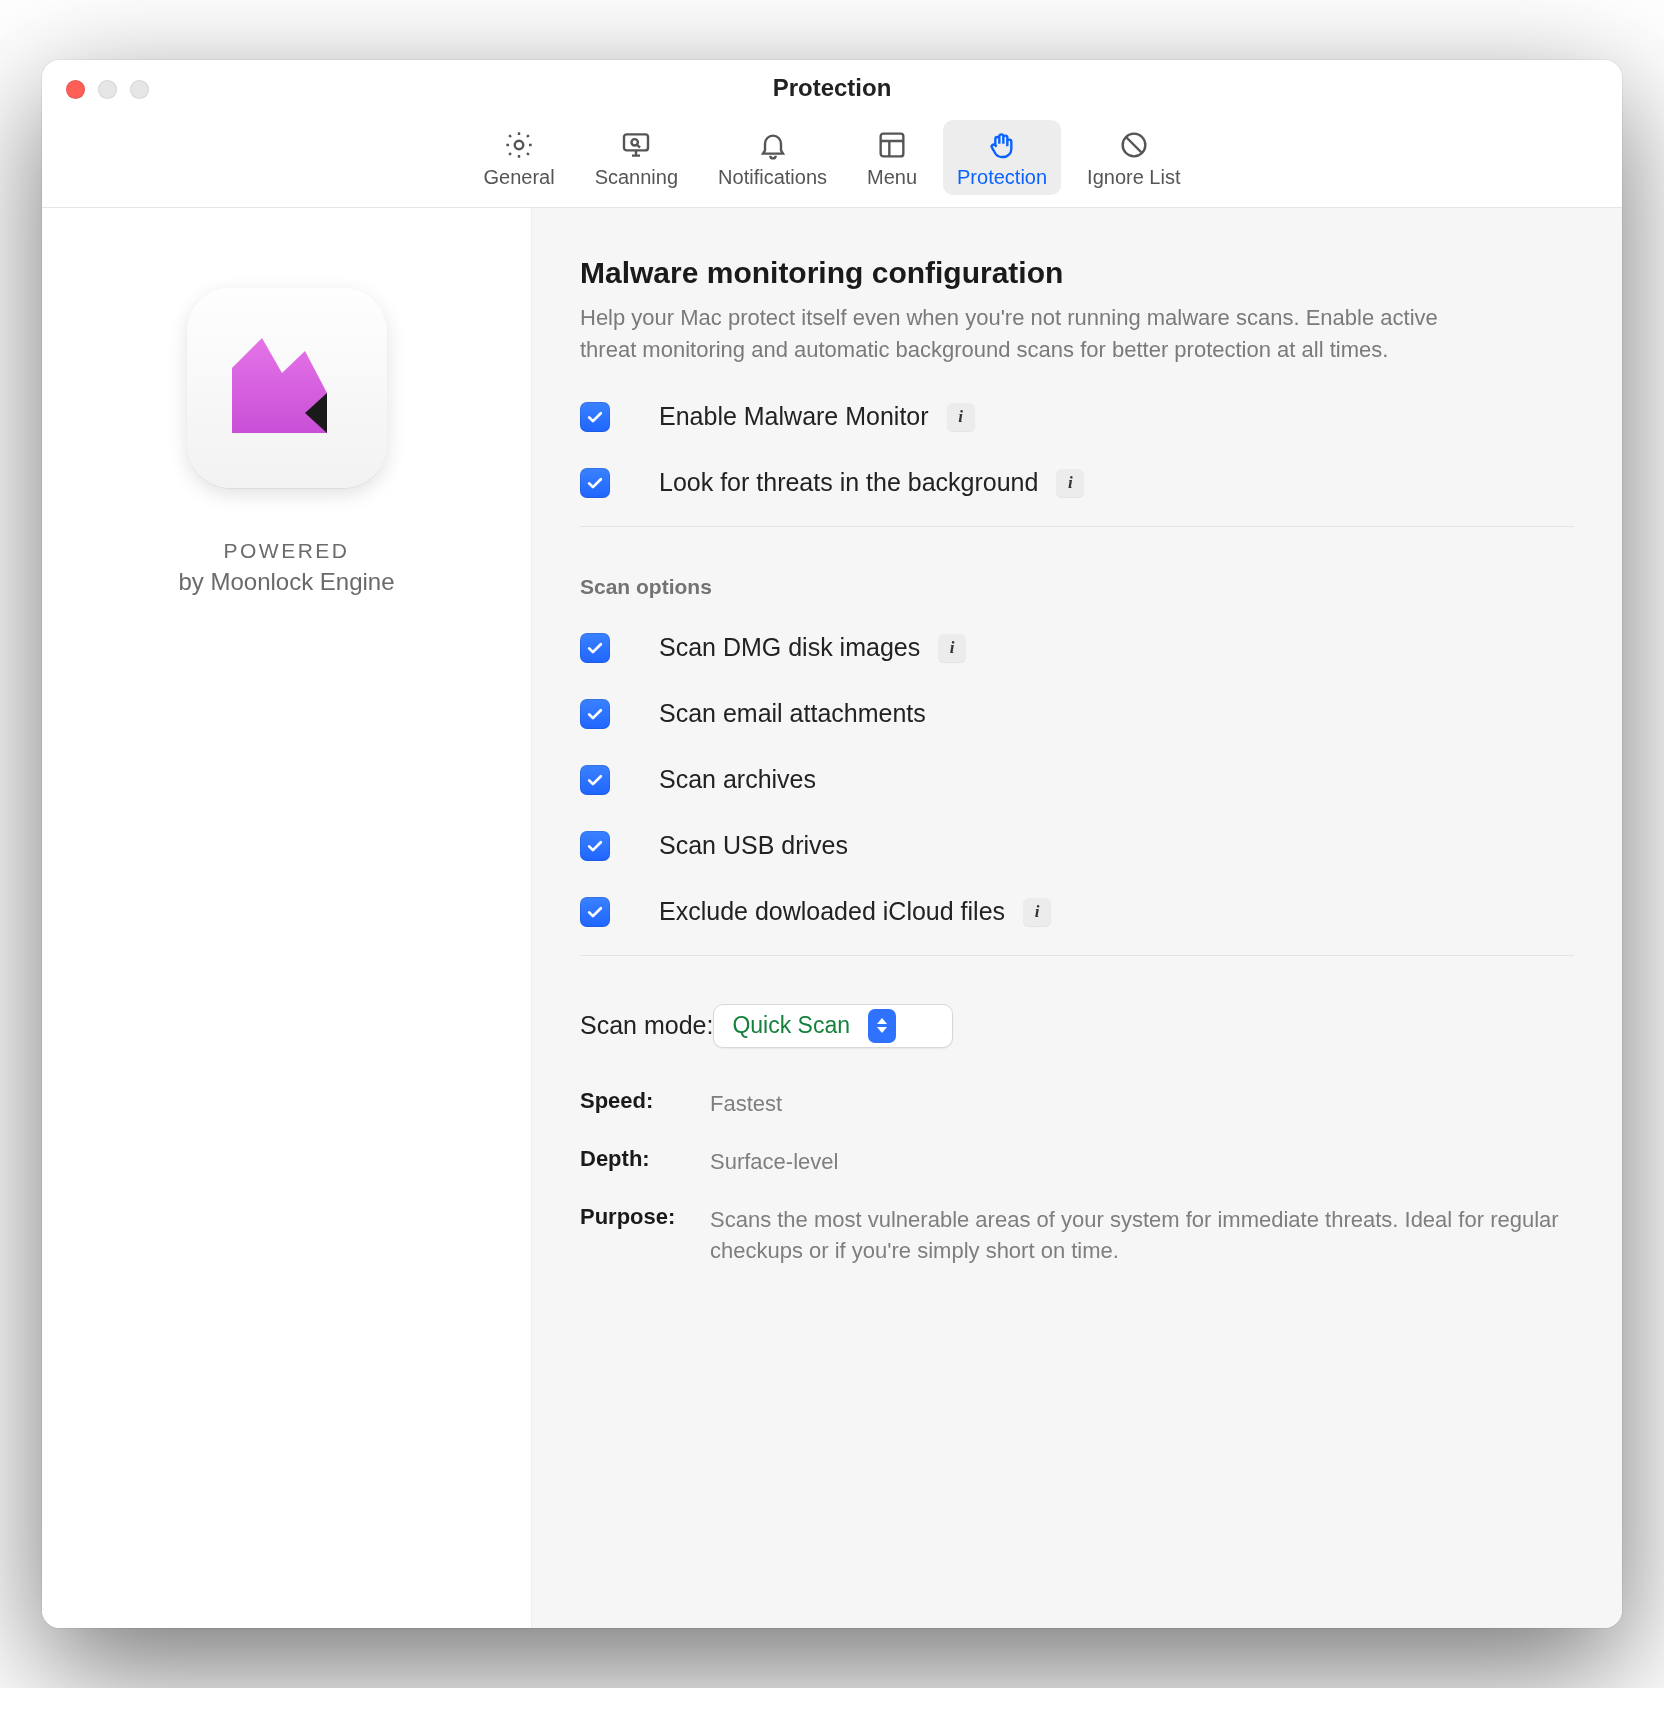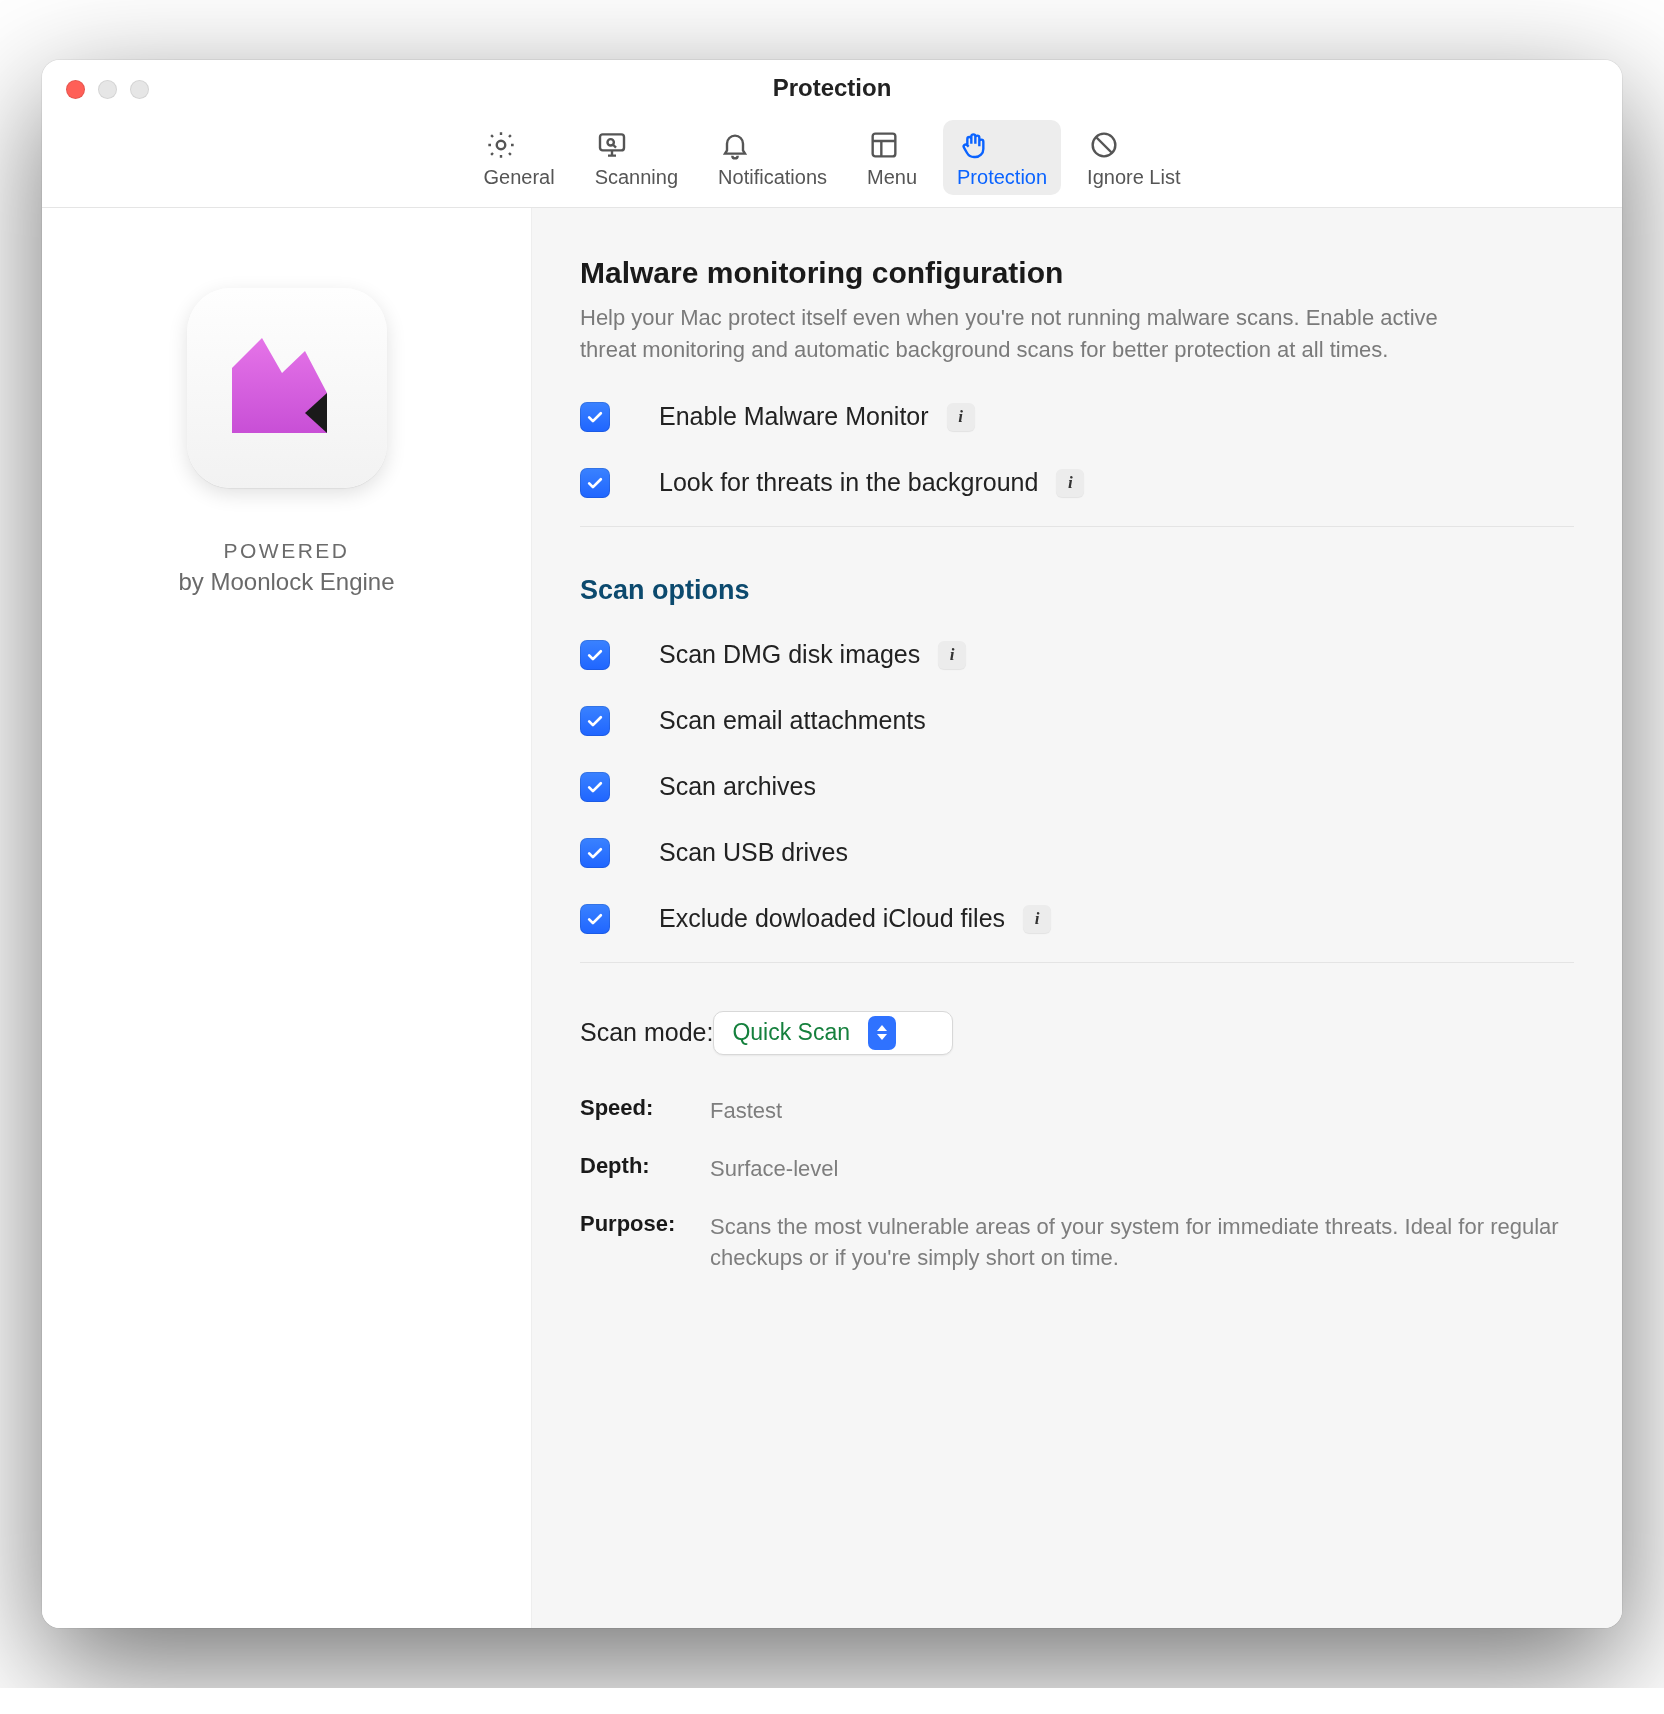--- a/index.html
+++ b/index.html
@@ -48,21 +48,21 @@
     display: flex;
     justify-content: center;
     gap: 12px;
     padding: 4px 0 12px 0;
     border-bottom: 1px solid #e5e5e5;
     background: #fff;
   }
   .toolbar-item {
     display: flex;
     flex-direction: column;
-    align-items: flex-start;
+    align-items: center;
     gap: 4px;
     padding: 8px 14px 6px 14px;
     border-radius: 10px;
     color: #555;
     font-size: 20px;
     cursor: default;
   }
   .toolbar-item .icon { width: 34px; height: 34px; display:flex; align-items:center; justify-content:center;}
   .toolbar-item svg { width: 32px; height: 32px; stroke: #555; fill: none; stroke-width: 1.8; }
   .toolbar-item.active {
@@ -153,23 +153,23 @@
     font-size: 17px;
     color: #333;
     box-shadow: 0 1px 1px rgba(0,0,0,0.08);
   }
   .divider {
     height: 1px;
     background: #e4e4e4;
     margin: 24px 0 48px 0;
   }
   .subheader {
-    font-size: 27px;
+    font-size: 21px;
     font-weight: 700;
-    color: #0c4a6e;
+    color: #737373;
     margin-bottom: 34px;
   }
   .scan-mode-row {
     display:flex; align-items:center; 
     margin-top: 12px;
     margin-bottom: 40px;
   }
   .scan-mode-label { font-size: 25px; color:#222; }
   .select {
     display:flex; align-items:center;

